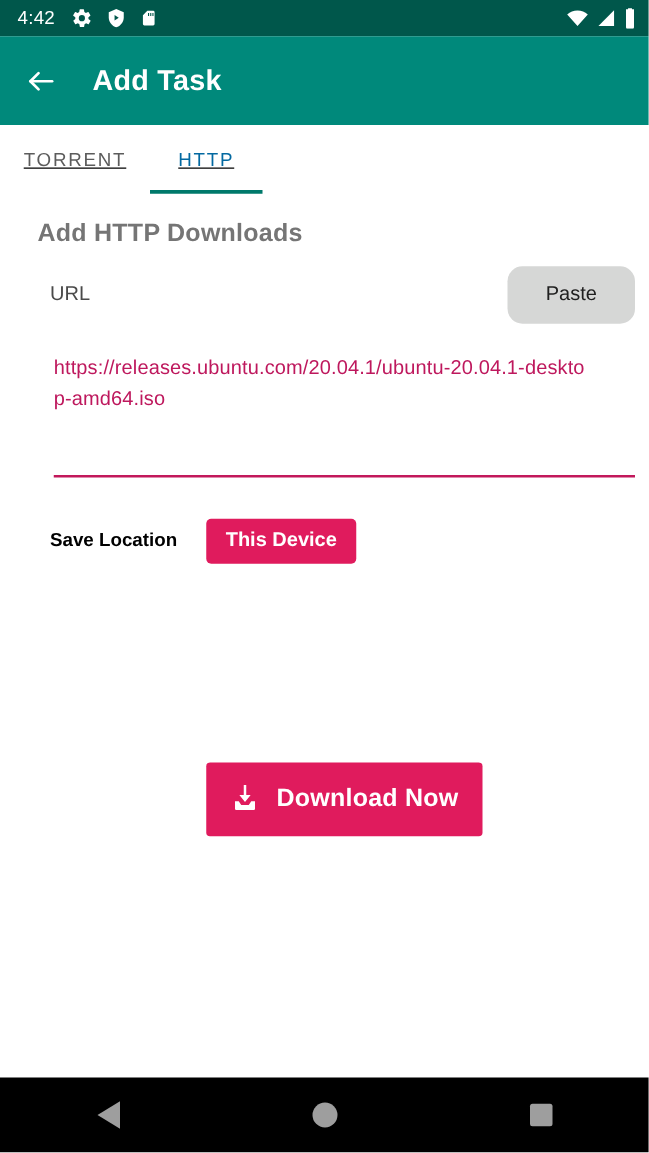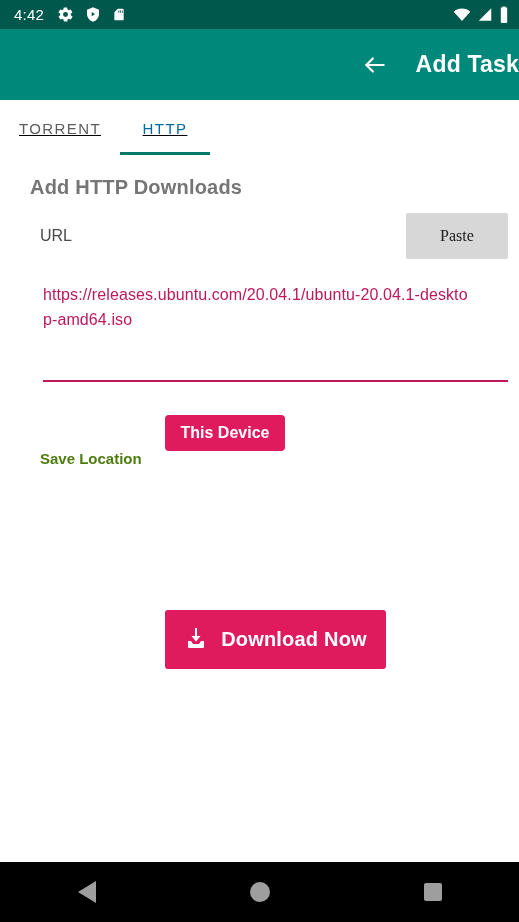--- a/index.html
+++ b/index.html
@@ -49,21 +49,20 @@
 
   
   .app-bar {
     position: absolute;
     top: 29px; left: 0;
     width: 519px;
     height: 71px;
     background: #00897b;
     display: flex;
     align-items: center;
-    justify-content: flex-end;
   }
   .back-arrow {
     width: 26px;
     height: 26px;
     margin-left: 20px;
     margin-right: 28px;
     cursor: pointer;
   }
   .app-title {
     color: #ffffff;
@@ -136,23 +135,23 @@
     color: #4a4a4a;
   }
   .paste-button {
     position: absolute;
     top: 57px;
     left: 390px;
     width: 102px;
     height: 46px;
     background: #d6d7d6;
     border: none;
-    border-radius: 2px;
+    border-radius: 12px;
     font-size: 16px;
-    font-family: Liberation Serif, serif;
+    font-family: Liberation Sans, sans-serif;
     color: #202020;
     cursor: pointer;
   }
   .url-field-wrap {
     position: absolute;
     top: 126px;
     left: 27px;
     width: 465px;
   }
   .url-text {
@@ -171,22 +170,21 @@
     width: 465px;
     height: 2px;
     background: #c2185b;
   }
   .save-location-label {
     position: absolute;
     top: 268px;
     left: 24px;
     font-size: 15px;
     font-weight: bold;
-    color: #4d7c0f;
-    margin-top: 26px;
+    color: #000000;
   }
   .this-device-button {
     position: absolute;
     top: 259px;
     left: 149px;
     width: 120px;
     height: 36px;
     background: #e01b5d;
     border: none;
     border-radius: 4px;

